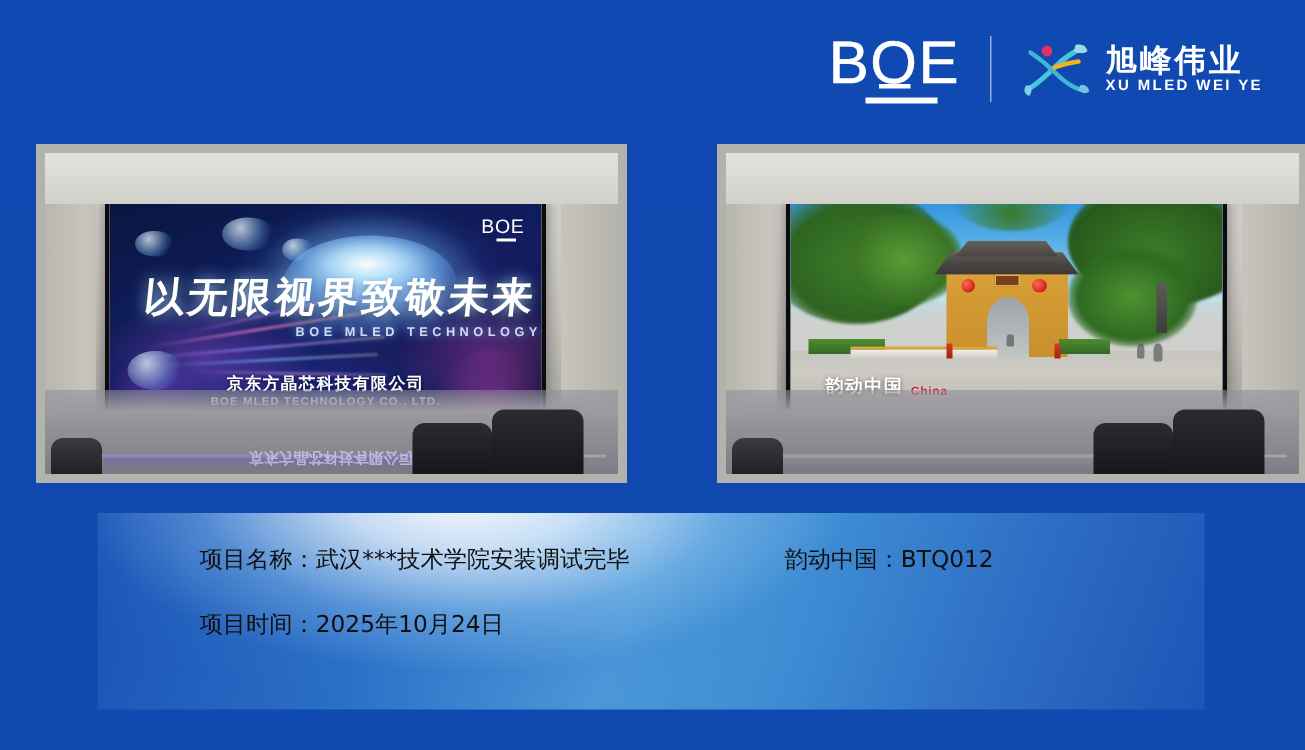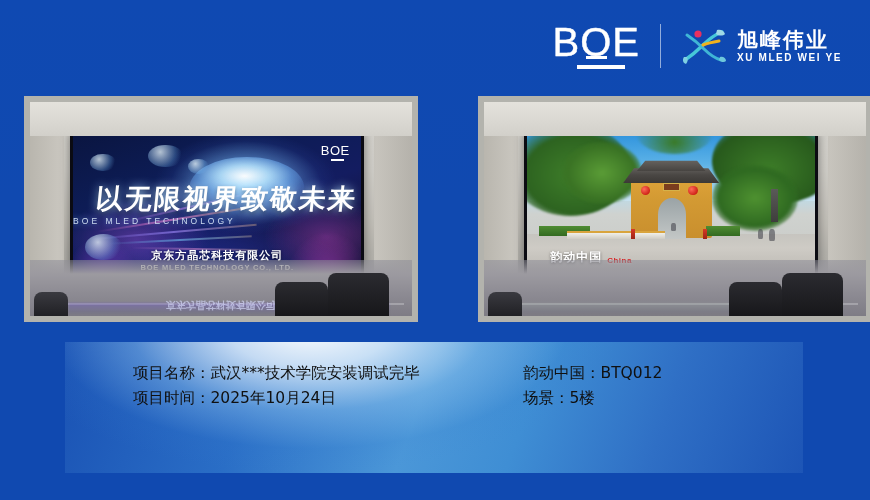--- a/index.html
+++ b/index.html
@@ -196,23 +196,23 @@
     color:#ffffff;
     letter-spacing:2px;
     font-family:"DejaVu Sans","Liberation Sans",sans-serif;
     text-shadow:0 0 10px rgba(170,215,255,.95), 0 2px 4px rgba(0,0,0,.5);
     white-space:nowrap;
     transform: skewX(-6deg);
     line-height:1;
   }
   .screen-sub{
     position:absolute; left:0; right:0; top:56%;
-    text-align:left;
+    text-align:right;
     font-size:8.5px;
-    font-weight:normal;
+    font-weight:bold;
     letter-spacing:3px;
     color:rgba(225,240,255,.88);
     text-shadow:0 0 6px rgba(120,180,255,.9);
   }
   .screen-company{
     position:absolute; left:0; right:0; top:78%;
     text-align:center;
     font-size:11px;
     font-weight:bold;
     color:#ffffff;
@@ -350,21 +350,21 @@
     width:738px; height:131px;
     background:
       radial-gradient(ellipse 46% 120% at 33% -10%, rgba(255,255,255,0.98) 0%, rgba(235,246,255,0.80) 24%, rgba(150,200,240,0.42) 52%, rgba(60,130,210,0.10) 76%, rgba(16,73,176,0) 92%),
       linear-gradient(110deg, #1a52b4 0%, #2a6ec6 26%, #4b97d8 48%, #3f8ed4 62%, #2f6fc5 80%, #1d55b6 100%);
   }
   .info-grid{
     position:absolute;
     left:68px; top:22px;
     display:grid;
     grid-template-columns: 390px auto;
-    row-gap: 6px;
+    row-gap: 24px;
   }
   .info-line{
     font-size:15.5px;
     color:#101010;
     font-family:"DejaVu Sans","Liberation Sans",sans-serif;
     white-space:nowrap;
     line-height:1.2;
   }
   .info-label{ font-weight:normal; }
   .info-value{ font-weight:normal; }
@@ -511,18 +511,15 @@
     </div>
 
     <div class="info-line">
       <span class="info-label">韵动中国：</span><span class="info-value">BTQ012</span>
     </div>
 
     <div class="info-line">
       <span class="info-label">项目时间：</span><span class="info-value">2025年10月24日</span>
     </div>
 
-    <div class="info-line">
-      <span class="info-label">场景：</span><span class="info-value">5楼</span>
-    </div>
 
   </div>
 </div>
 
 </body></html>

